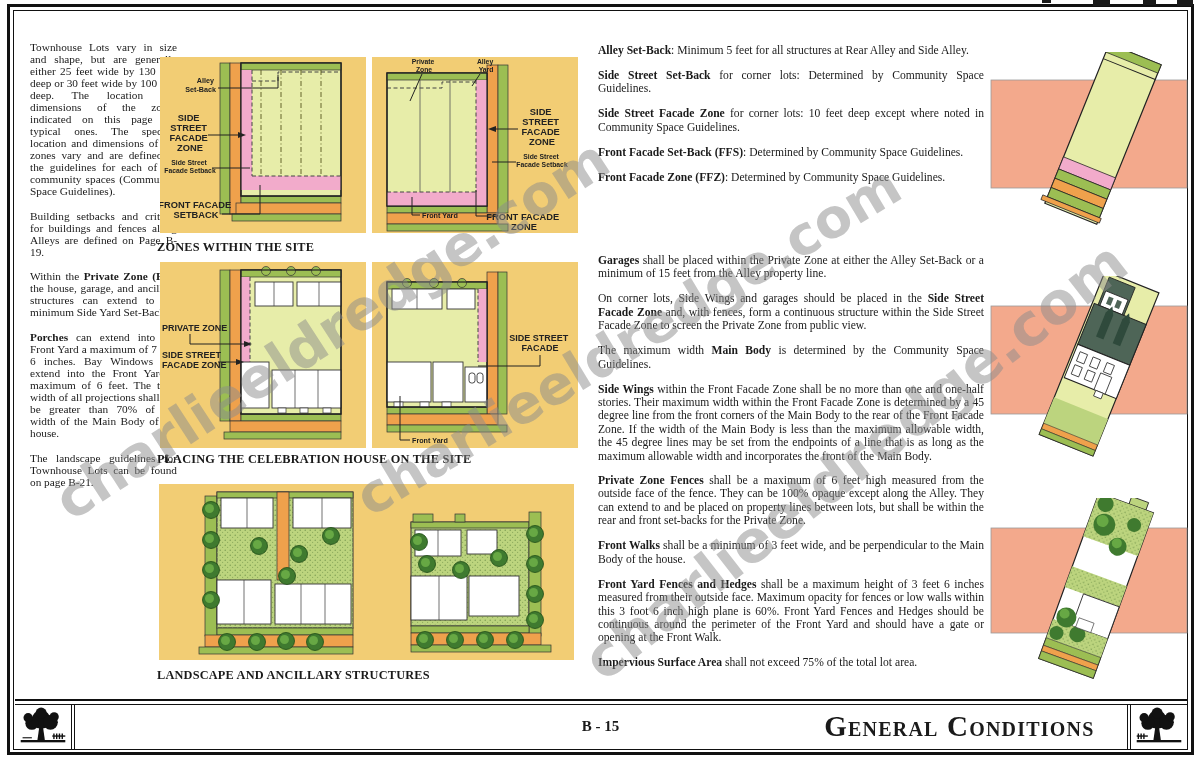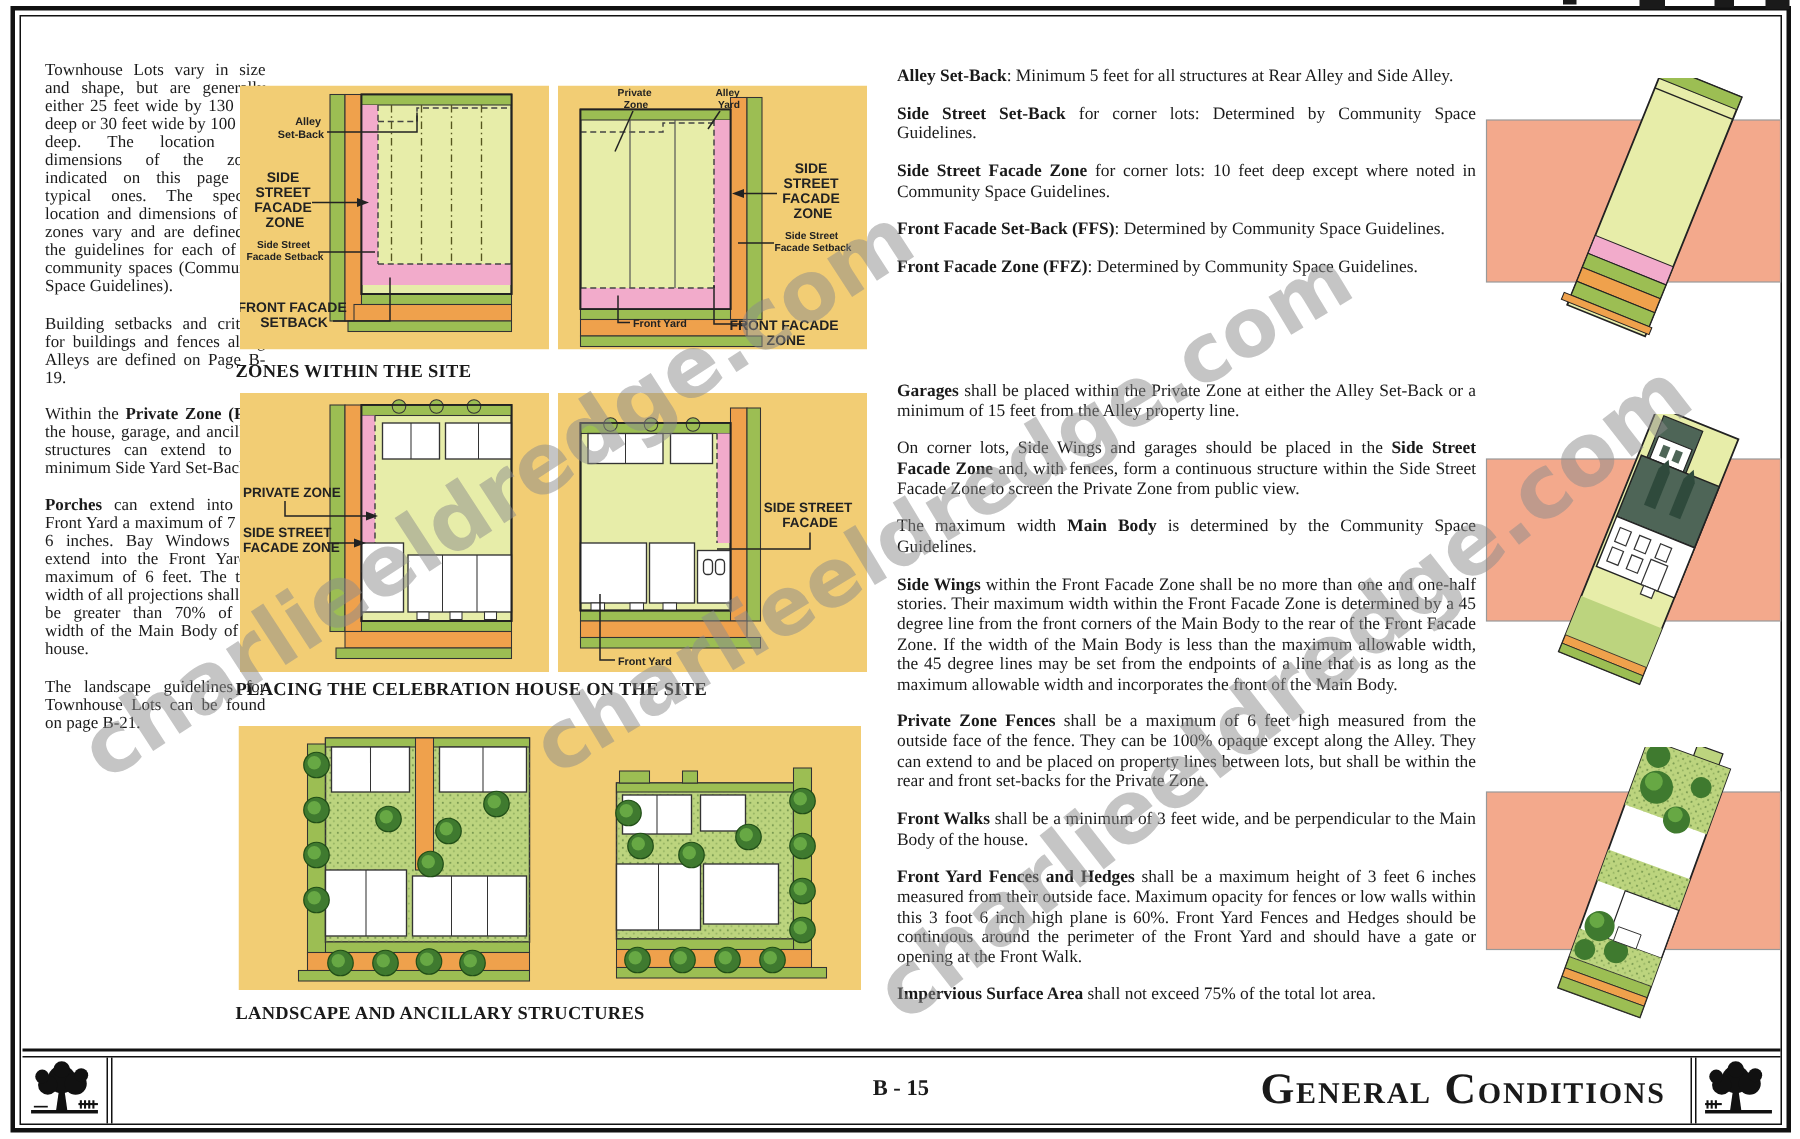--- a/index.html
+++ b/index.html
@@ -31,21 +31,21 @@
 
   
   .footer{position:absolute;left:14.5px;right:13.5px;top:699px;bottom:10.5px;border-top:2px solid #111;}
   .footer-inner{position:absolute;left:0;right:0;top:3px;bottom:0;border-top:1.5px solid #111;
                 display:flex;align-items:stretch;}
   .logo-cell{width:56px;display:flex;align-items:center;justify-content:center;}
   .vsep{width:2px;border-left:1.5px solid #111;border-right:1.5px solid #111;}
   .footer-main{flex:1;position:relative;display:flex;align-items:center;}
   .f-title{font-variant:small-caps;font-weight:bold;font-size:29px;letter-spacing:1.2px;
            padding-left:22px;white-space:nowrap;}
-  .f-title.right{margin-left:auto;padding-left:0;padding-right:16px;}
+  .f-title.right{margin-left:auto;padding-left:0;padding-right:32px;}
   .f-page{position:absolute;left:0;right:0;text-align:center;font-weight:bold;font-size:15px;}
 
   
   .wm{position:absolute;font-family:"DejaVu Sans",sans-serif;font-weight:bold;
       color:var(--watermark_gray,#8c8c8c);opacity:.5;white-space:nowrap;transform-origin:0 100%;
       pointer-events:none;z-index:30;}
   #wm1{left:78px;top:468px;font-size:56px;transform:rotate(-33deg);}
   #wm2{left:377px;top:466px;font-size:54px;transform:rotate(-31deg);}
   #wm3{left:612px;top:626px;font-size:58px;transform:rotate(-38deg);}
 </style>

